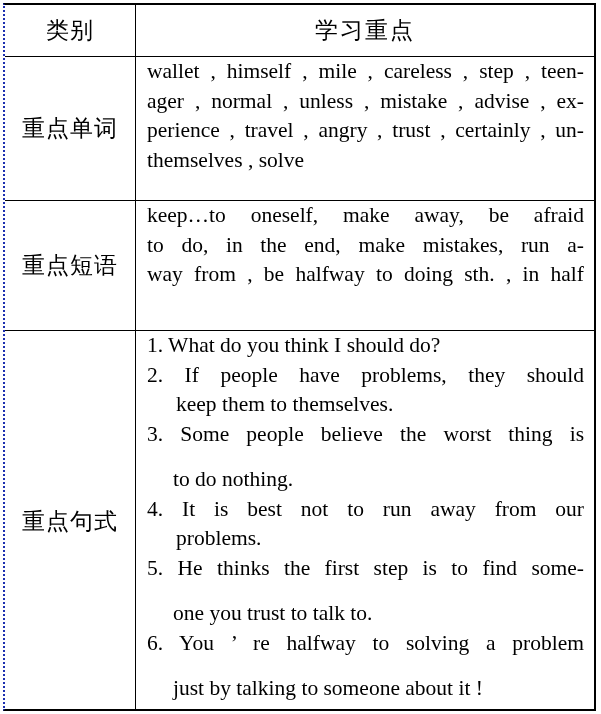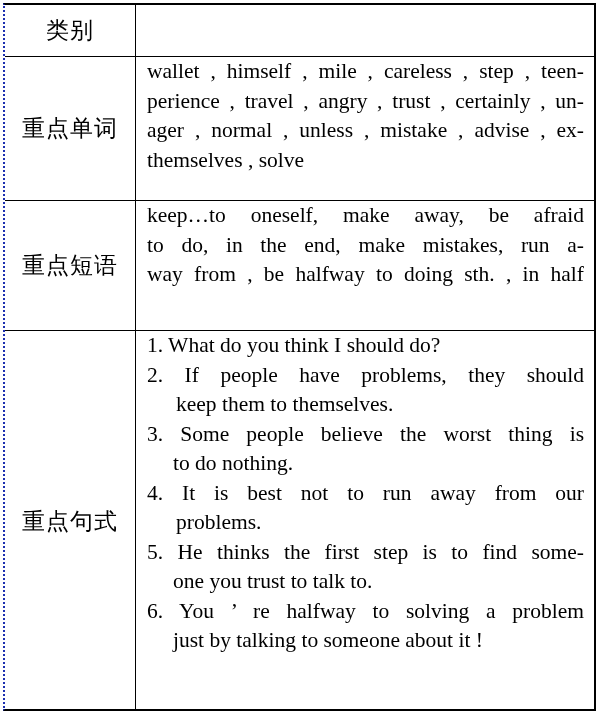--- a/index.html
+++ b/index.html
@@ -13,38 +13,39 @@
   .cell { position: absolute; box-sizing: border-box; }
   .cat { left: 0; width: 130px; display: flex; align-items: center; justify-content: center;
          font-family: Liberation Serif, serif; font-size: 23px; letter-spacing: 1px; }
   .hdr2 { left: 131px; right: 0; display: flex; align-items: center; justify-content: center;
           font-family: "DejaVu Sans", sans-serif; font-size: 23px; letter-spacing: 2px; }
   .content { left: 131px; right: 0; padding: 0 10px 0 11px; display: flex; flex-direction: column;
              font-size: 21.5px; line-height: 29.5px; }
   .line { display: block; text-align: justify; text-align-last: justify; white-space: nowrap; }
   .line.last { text-align-last: left; }
   .indent { padding-left: 29px; }
-  .indent2 { padding-left: 26px; }
+  .indent2 { padding-left: 26px; margin-top: 16px; }
 </style>
 </head>
 <body>
 
 <div class="tbl">
   <div class="vdiv"></div>
   <div class="hdiv" style="top:51px"></div>
   <div class="hdiv" style="top:195px"></div>
   <div class="hdiv" style="top:325px"></div>
 
   <div class="cell cat" style="top:0;height:51px">类别</div>
+  <div class="cell hdr2" style="top:0;height:51px">学习重点</div>
 
   <div class="cell cat" style="top:52px;height:143px">重点单词</div>
   <div class="cell content" style="top:52px;height:143px">
     <span class="line">wallet , himself , mile , careless , step , teen-</span>
+    <span class="line">ager , normal , unless , mistake , advise , ex-</span>
     <span class="line">perience , travel , angry , trust , certainly , un-</span>
-    <span class="line">ager , normal , unless , mistake , advise , ex-</span>
     <span class="line last">themselves , solve</span>
   </div>
 
   <div class="cell cat" style="top:196px;height:129px">重点短语</div>
   <div class="cell content" style="top:196px;height:125px">
     <span class="line">keep…to oneself, make away, be afraid</span>
     <span class="line">to do, in the end, make mistakes, run a-</span>
     <span class="line">way from , be halfway to doing sth. , in half</span>
   </div>
 

